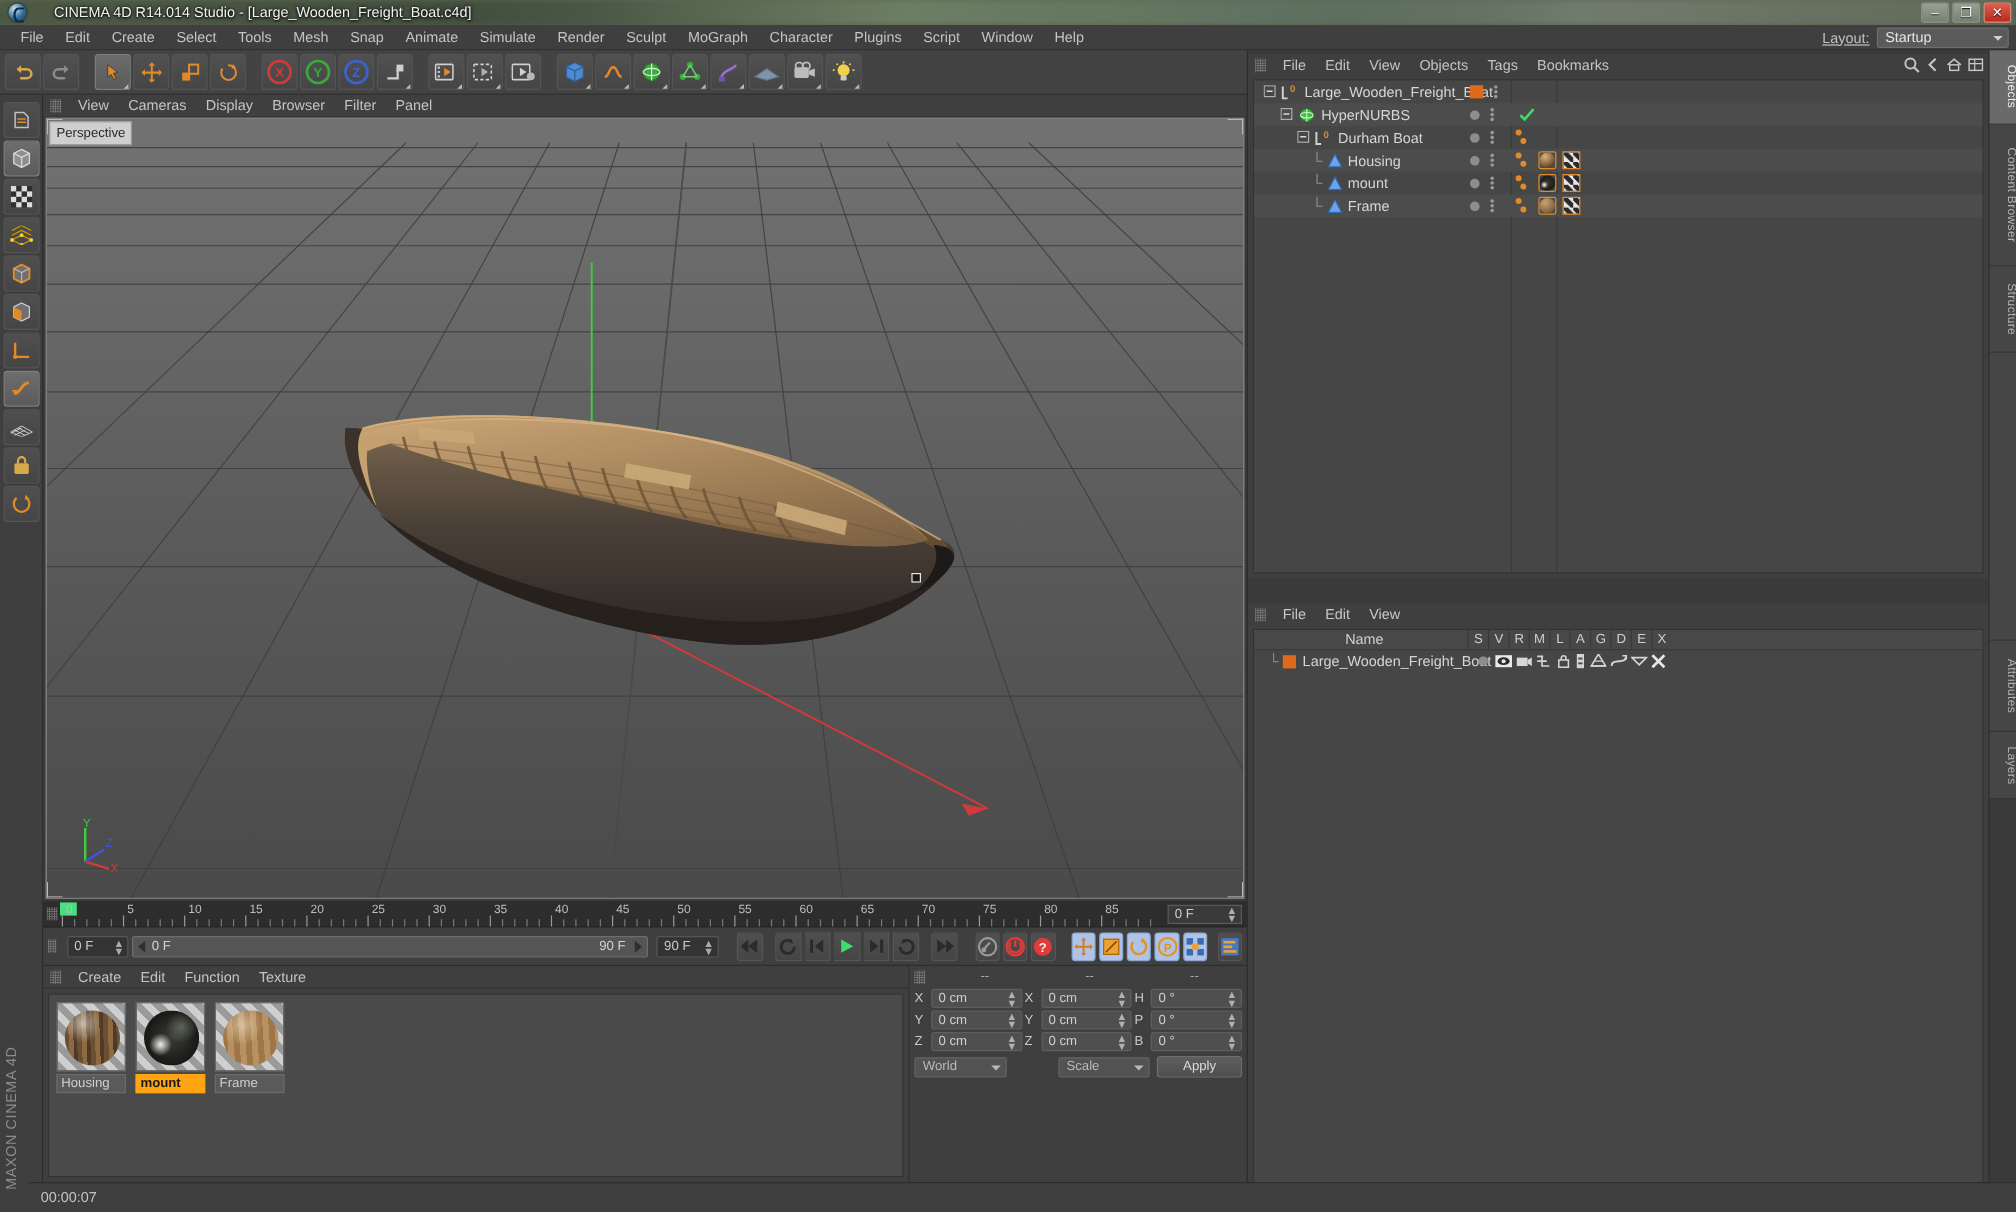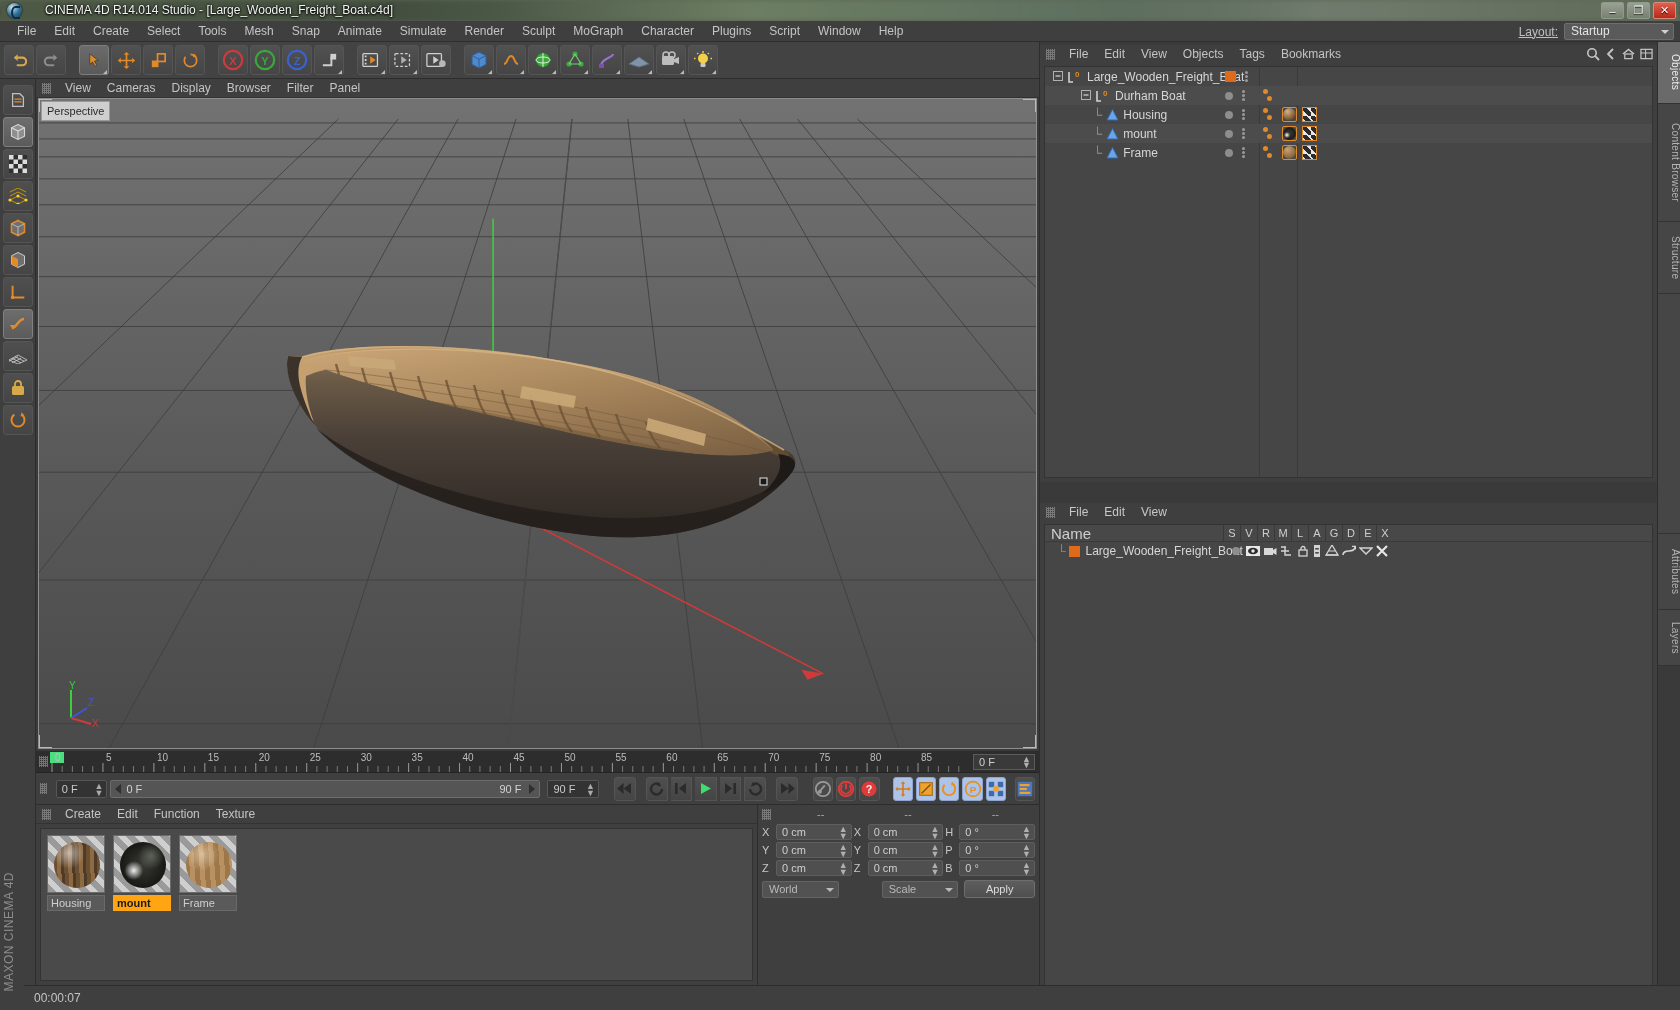--- a/index.html
+++ b/index.html
@@ -172,21 +172,21 @@
   .ovsep { position:absolute; top:0; bottom:0; width:1px; background:#3a3a3a; }
   .tagicon { width:15px;height:15px; border:1px solid #e08a2a; border-radius:2px; overflow:hidden; }
   .tagchk { width:15px;height:15px; border:1px solid #e08a2a;
     background-image:repeating-linear-gradient(45deg,#e6e6e6 0 4px,#2b2b2b 4px 8px); background-size:8px 8px; }
   #layermgr { position:absolute; left:0; top:461px; right:0; bottom:0; background:#3f3f3f; }
   #layhdr { height:19px; display:flex; align-items:center; padding-left:6px; }
   #layhdr .mi { padding:0 8px; line-height:19px; font-size:12px; }
   #laytable { position:absolute; left:4px; top:21px; right:4px; bottom:4px; background:#464646;
     border:1px solid #333; }
   #laycolhdr { display:flex; height:17px; background:#484848; border-bottom:1px solid #3a3a3a; }
-  #laycolhdr .nmh { width:178px; padding-left:6px; line-height:17px; font-size:15px; color:#cfcfcf; }
+  #laycolhdr .nmh { width:178px; padding-left:6px; line-height:17px; font-size:12px; color:#cfcfcf;text-align:center; }
   #laycolhdr .ch { width:17px; text-align:center; line-height:17px; font-size:11px; color:#cfcfcf;
     border-left:1px solid #3a3a3a; }
   #layrow { display:flex; align-items:center; height:18px; padding-left:12px; }
 
   
   #vtabs { position:absolute; right:0; top:42px; width:23px; bottom:0; background:#3a3a3a;
     border-left:1px solid #2d2d2d; }
   .vtab { width:23px; background:#464646; border-bottom:1px solid #333; color:#b4b4b4; font-size:10px;
     writing-mode:vertical-rl; text-align:center; padding:6px 0; letter-spacing:.3px; }
   .vtab.on { background:#6a6a6a; color:#efefef; }
@@ -1059,20 +1059,44 @@
         <span class="ocol-dots" style="left:180px;">
           <span style="width:11px;height:11px;background:#de6a1a;display:inline-block;"></span>
           <span class="dotstack">
               <i></i>
               <i></i>
               <i></i>
             </span>
         </span>
       </div>
 
+      <div class="orow">
+        <span style="width:22px"></span>
+        <svg width="11" height="11" viewBox="0 0 11 11">
+            <rect x="0.5" y="0.5" width="9" height="9" fill="none" stroke="#b0b0b0"></rect>
+            <path d="M2.5 5h5" stroke="#d8d8d8" stroke-width="1.2"></path>
+          </svg>
+        <svg width="17" height="14" viewBox="0 0 17 14" style="margin:0 3px">
+            <circle cx="8" cy="7" r="5.2" fill="#3ec03e" stroke="#2a8a2a" stroke-width="1"></circle>
+            <ellipse cx="8" cy="7" rx="5.2" ry="2.2" fill="none" stroke="#d6f0d6" stroke-width=".9"></ellipse>
+            <path d="M8 1.8v10.4" stroke="#d6f0d6" stroke-width=".9"></path>
+          </svg>
+        <span class="nm">HyperNURBS</span>
+        <span class="ocol-dots" style="left:180px;">
+          <span class="dot"></span>
+          <span class="dotstack">
+              <i></i>
+              <i></i>
+              <i></i>
+            </span>
+        </span>
+        <svg width="13" height="13" viewBox="0 0 13 13" style="position:absolute;left:221px;">
+            <path d="M1 7l3.5 3.5L12 2" fill="none" stroke="#3fd86b" stroke-width="2.2"></path>
+          </svg>
+      </div>
 
       <div class="orow">
         <span style="width:36px"></span>
         <svg width="11" height="11" viewBox="0 0 11 11">
             <rect x="0.5" y="0.5" width="9" height="9" fill="none" stroke="#b0b0b0"></rect>
             <path d="M2.5 5h5" stroke="#d8d8d8" stroke-width="1.2"></path>
           </svg>
         <svg width="17" height="14" viewBox="0 0 17 14" style="margin:0 3px">
             <path d="M2 2v10h4" fill="none" stroke="#d2d2d2" stroke-width="1.6"></path>
             <text x="8" y="7" font-size="8" font-weight="bold" fill="#e08a2a" font-family="Liberation Sans">0</text>

